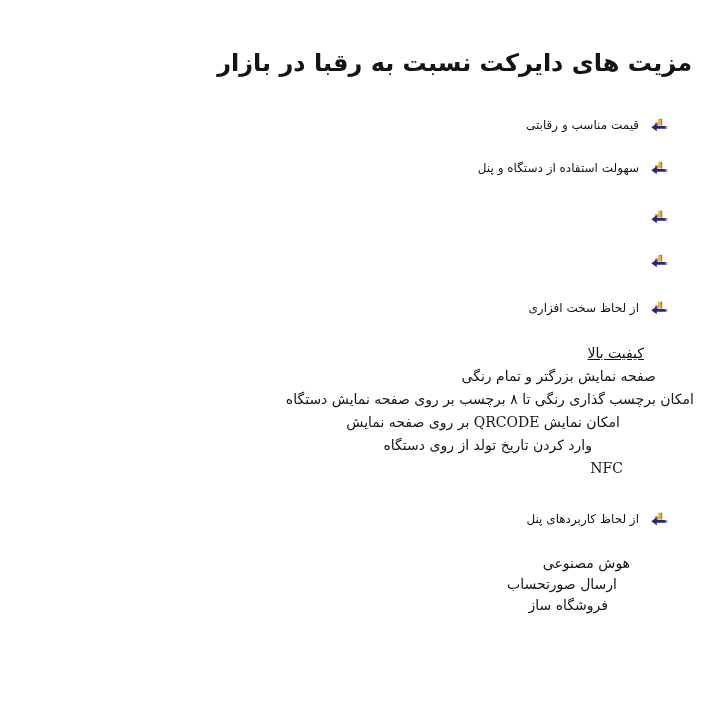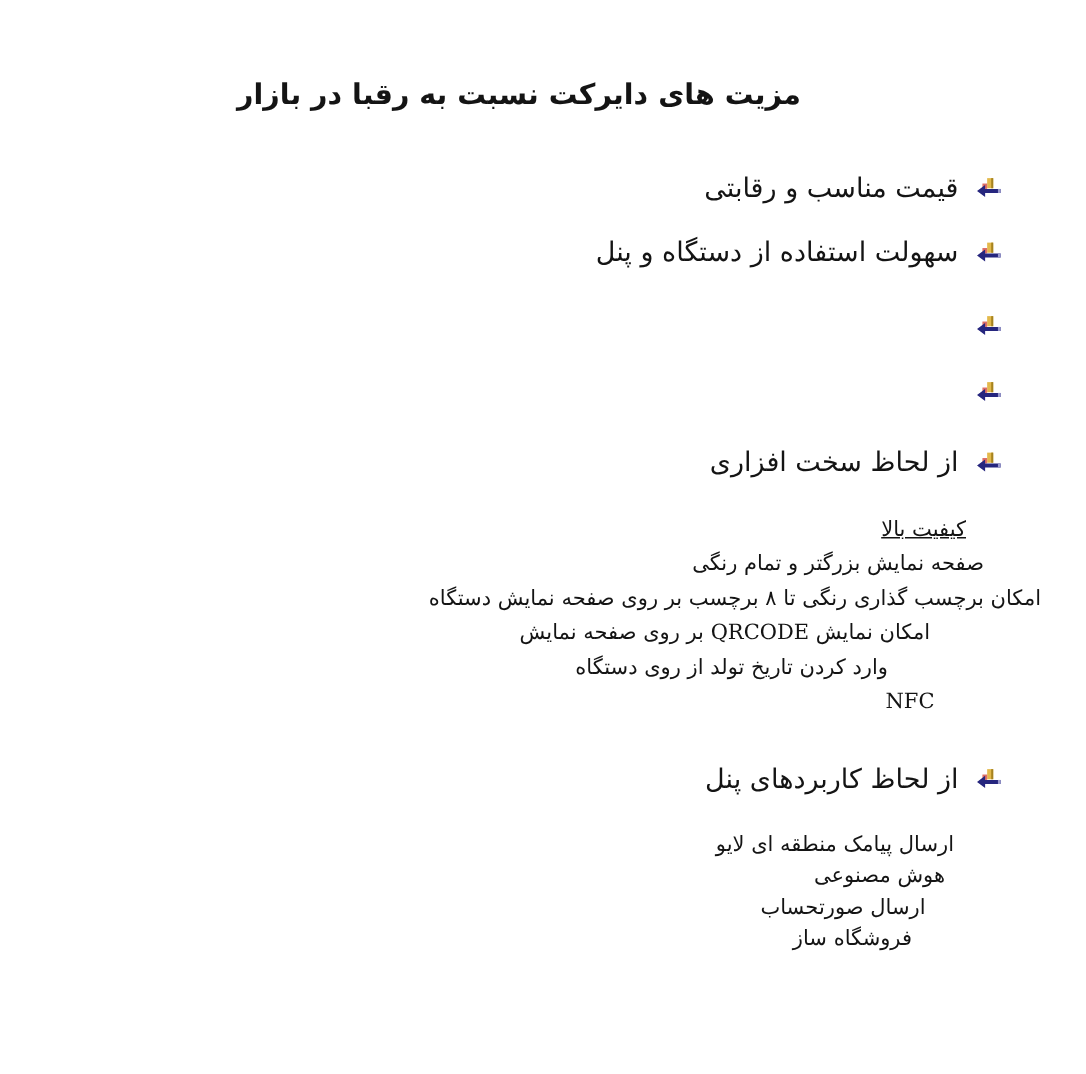--- a/index.html
+++ b/index.html
@@ -9,33 +9,33 @@
     height: 716px;
     background: #ffffff;
     direction: rtl;
     font-family: "DejaVu Serif", "DejaVu Sans", serif;
     color: #141414;
     overflow: hidden;
     box-sizing: border-box;
     padding-top: 50px;
   }
   .title {
-    font-size: 19px;
+    font-size: 24px;
     font-weight: bold;
-    text-align: center;
+    text-align: right;
     padding-right: 32px;
     line-height: 26px;
     white-space: nowrap;
   }
   .bullet-row {
     display: flex;
     align-items: flex-start;
     column-gap: 11px;
     padding-right: 56px;
-    font-size: 18px;
+    font-size: 12px;
     line-height: 19px;
   }
   .bullet-row .icon-wrap { flex: 0 0 auto; margin-top: 2px; }
   .bullet-text { text-align: right; }
   .b1 { margin-top: 40px; }
   .b2 { margin-top: 24px; }
   .b3 { margin-top: 30px; }
   .b3 .bullet-text { width: 586px; text-align: center; line-height: 23px; }
   .b4 { margin-top: 27px; }
   .b5 { margin-top: 30px; padding-left: 25px; }
@@ -143,19 +143,18 @@
         <rect x="12" y="0.5" width="1.5" height="7.5" fill="#a6831f"></rect>
         <rect x="5.5" y="4.5" width="3.5" height="4" fill="#dd6f66"></rect>
         <polygon points="1.5,10 7.5,5.5 7.5,8.5 19,8.5 19,11.5 7.5,11.5 7.5,14.5" fill="#26267e"></polygon>
         <rect x="17" y="8.5" width="2" height="3" fill="#9999cc"></rect>
       </svg>
     </span>
     <span class="bullet-text">از لحاظ کاربردهای پنل</span>
   </div>
 
   <div class="features panel">
-    <div class="feature-line pn-0">ارسال پیامک منطقه ای لایو</div>
     <div class="feature-line pn-1">هوش مصنوعی</div>
     <div class="feature-line pn-2">ارسال صورتحساب</div>
     <div class="feature-line pn-3">فروشگاه ساز</div>
   </div>
 
 </div>
 
 </body></html>

